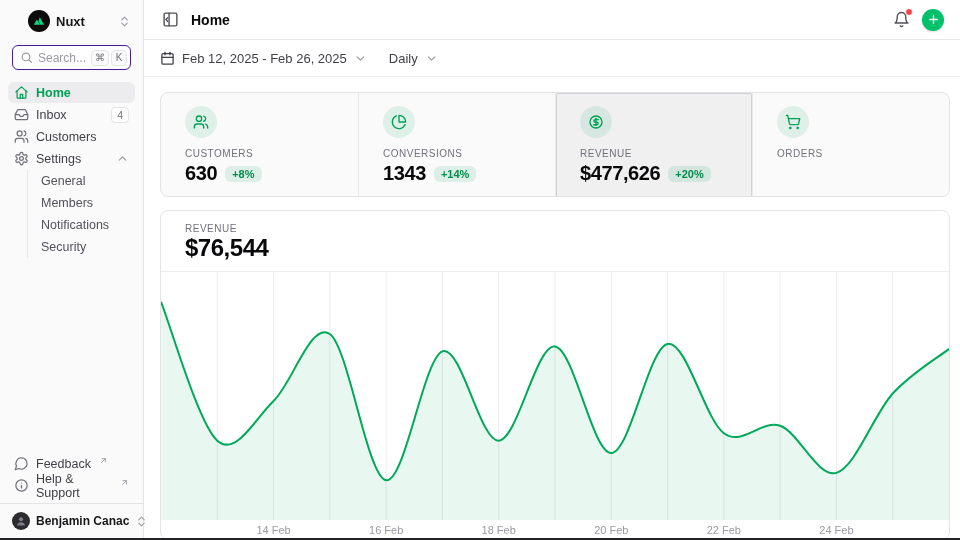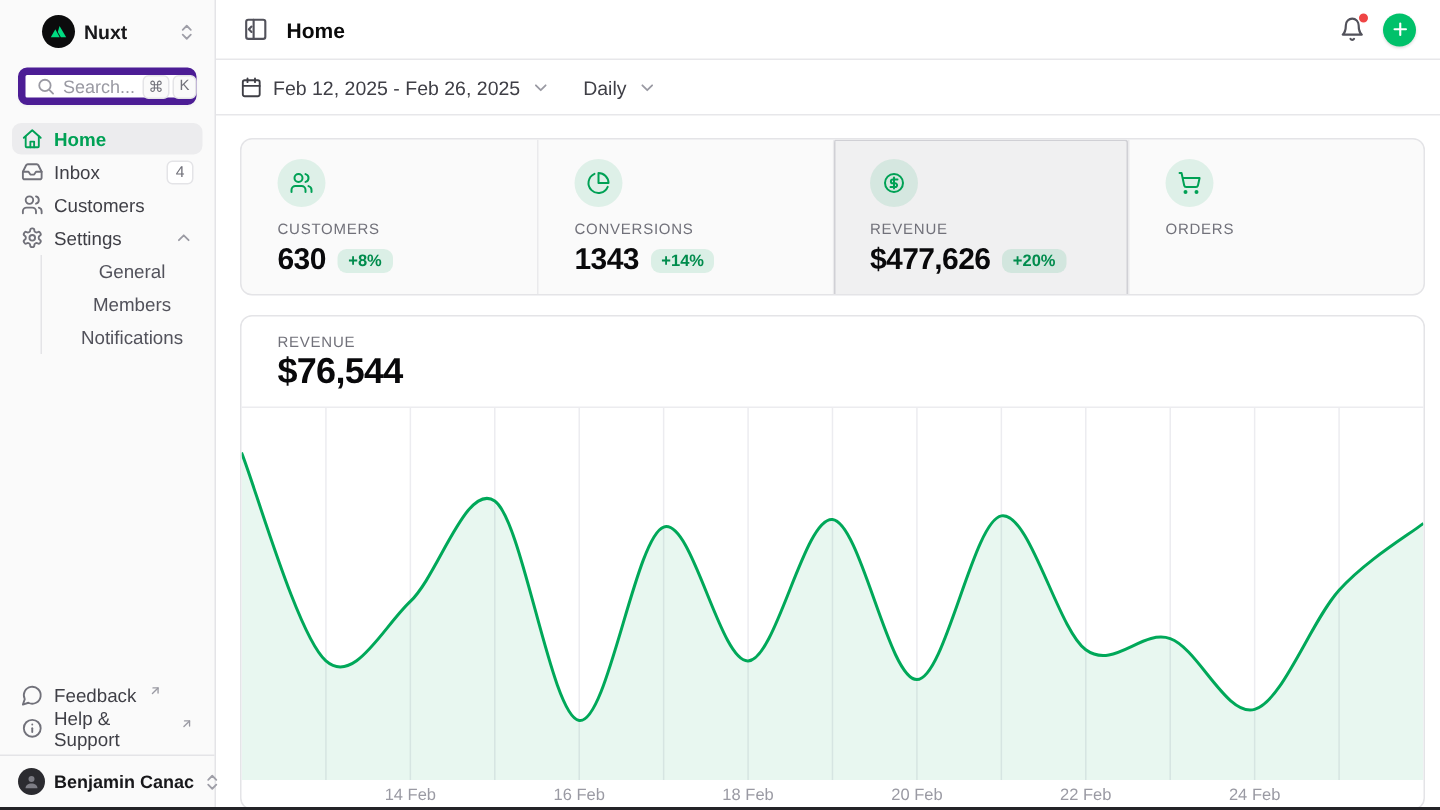--- a/index.html
+++ b/index.html
@@ -10,38 +10,38 @@
 
   
   .sidebar { width:144px; min-width:144px; background:#fafafa; border-right:1px solid #e4e4e7; display:flex; flex-direction:column; }
   .team-row { display:flex; align-items:center; gap:6px; padding:10px 12px 0 12px; cursor:pointer;margin-left:16px; }
   .logo { width:22px; height:22px; border-radius:50%; background:#0c0c0d; display:flex; align-items:center; justify-content:center; flex:none; }
   .logo svg { width:14px; height:14px; }
   .team-name { font-size:13px; font-weight:700; color:#18181b; flex:1; }
   .chev-updown { color:#9f9fa8; display:flex; }
   .chev-updown svg { width:13px; height:13px; }
 
-  .searchbox { margin:13px 12px 0 12px; height:25px; background:#fff; border:5px solid #4c1d95; border-radius:6px; display:flex; align-items:center; gap:5px; padding:0 4px 0 7px; cursor:text; box-shadow:0 1px 2px rgba(0,0,0,.03); }
+  .searchbox { margin:13px 12px 0 12px; height:25px; background:#fff; border:1px solid #4c1d95; border-radius:6px; display:flex; align-items:center; gap:5px; padding:0 4px 0 7px; cursor:text; box-shadow:0 1px 2px rgba(0,0,0,.03); }
   .searchbox .sicon { color:#9a9aa3; display:flex; }
   .searchbox .sicon svg { width:13px; height:13px; }
   .searchbox .ph { font-size:12px; color:#9a9aa3; flex:1; }
   .kbds { display:flex; gap:2px; }
   kbd { font-family:"Liberation Sans",sans-serif; font-size:10px; color:#71717a; background:#fafafa; border:1px solid #e4e4e7; border-radius:4px; min-width:16px; height:16px; display:inline-flex; align-items:center; justify-content:center; padding:0 3px; }
 
   nav { margin-top:12px; padding:0 8px; }
   .nav-item { display:flex; align-items:center; gap:7px; height:21px; margin-bottom:1px; padding:0 6px; border-radius:6px; font-size:12.5px; color:#3f3f46; cursor:pointer; text-decoration:none; }
   .nav-item .nicon { display:flex; color:#71717a; }
   .nav-item .nicon svg { width:15px; height:15px; }
   .nav-item.active { background:#ececee; color:#00a155; font-weight:600; }
   .nav-item.active .nicon { color:#00a155; }
   .nav-item .trail { margin-left:auto; display:flex; align-items:center; color:#9a9aa3; }
   .nav-item .trail svg { width:13px; height:13px; }
   .mini-badge { margin-left:auto; font-size:10.5px; color:#71717a; border:1px solid #e4e4e7; border-radius:4px; padding:0 5px; height:16px; display:flex; align-items:center; background:#fff; }
   .subtree { margin-left:19px; border-left:1px solid #e4e4e7; padding-left:0; }
-  .sub-item { display:flex; align-items:center; height:22px; padding-left:13px; font-size:12.5px; color:#52525b; border-radius:6px; cursor:pointer;justify-content:center; }
+  .sub-item { display:flex; align-items:center; height:22px; padding-left:13px; font-size:12.5px; color:#52525b; border-radius:6px; cursor:pointer; }
 
   .sb-spacer { flex:1; }
   .sb-footer { padding:0 8px 0 8px; }
   .ext-arrow { color:#9a9aa3; display:flex; align-self:flex-start; margin-top:3px; margin-left:1px; }
   .ext-arrow svg { width:9px; height:9px; }
   .sb-divider { border-top:1px solid #e4e4e7; margin:7px -8px 0 -8px; }
   .user-row { display:flex; align-items:center; gap:6px; padding:8px 4px 10px 4px; cursor:pointer; }
   .avatar { width:18px; height:18px; border-radius:50%; background:#2b2b30; display:flex; align-items:center; justify-content:center; overflow:hidden; flex:none; }
   .avatar svg { width:12px; height:12px; color:#7c7c84; }
   .user-name { font-size:12px; font-weight:600; color:#18181b; white-space:nowrap;text-align:right; }
@@ -171,20 +171,23 @@
       </a>
       <div class="subtree">
         <div class="sub-item">
             <span>General</span>
           </div>
         <div class="sub-item">
             <span>Members</span>
           </div>
         <div class="sub-item">
             <span>Notifications</span>
+          </div>
+        <div class="sub-item">
+            <span>Security</span>
           </div>
       </div>
     </nav>
 
     <div class="sb-spacer"></div>
 
     <div class="sb-footer">
       <a class="nav-item">
         <span class="nicon">
           <svg viewBox="0 0 24 24" fill="none" stroke="currentColor" stroke-width="2" stroke-linecap="round" stroke-linejoin="round">

